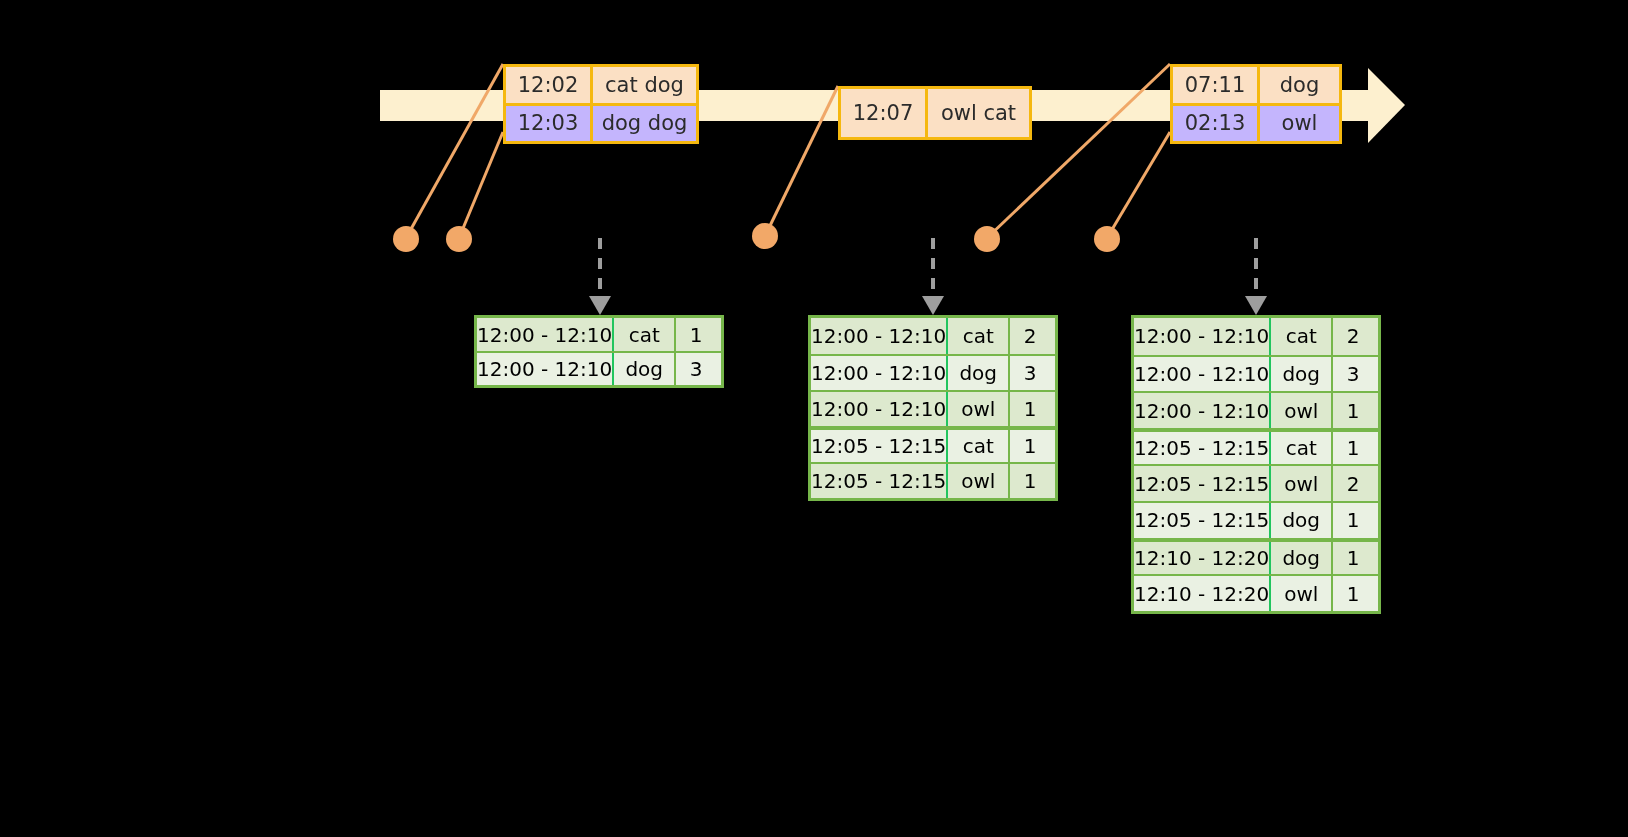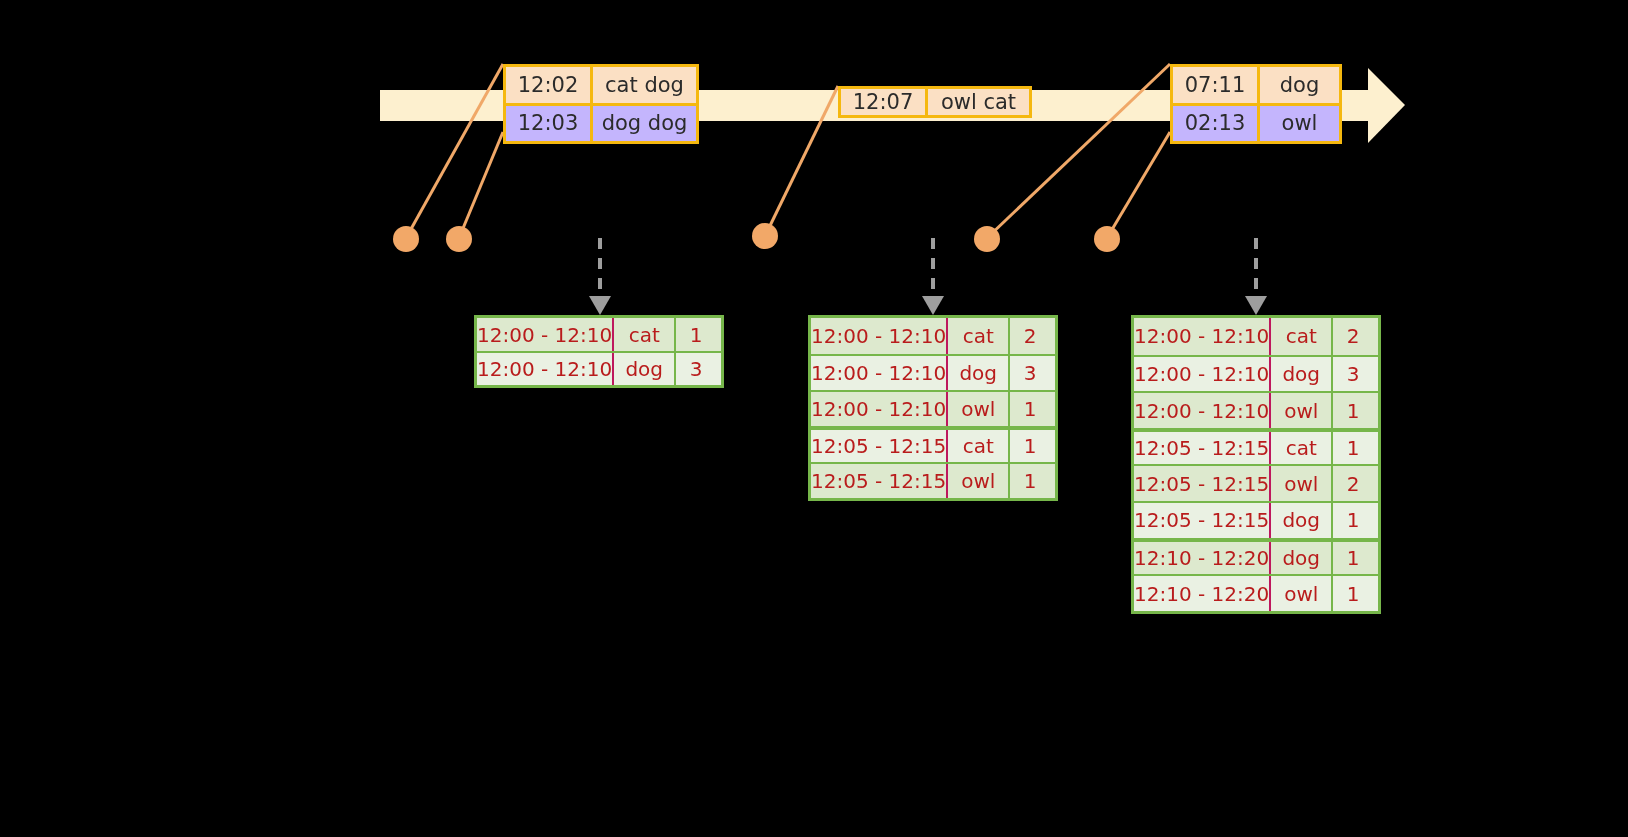--- a/index.html
+++ b/index.html
@@ -86,28 +86,28 @@
   .rt-row.shade-a { background: #DDE9CE; }
   .rt-row.shade-b { background: #EAF1E3; }
   .rt-row + .rt-row { border-top: 2px solid #76B64A; }
   .rt-row.thick-top { border-top: 4px solid #76B64A; }
 
   .rt-cell {
     display: flex;
     align-items: center;
     justify-content: center;
     box-sizing: border-box;
-    color: #b91c1c;
+    color: #000000;
     font-size: 20px;
     white-space: nowrap;
   }
   .rt-cell.window { flex: 0 0 auto; }
   .rt-cell.key {
     flex: 0 0 62px;
-    border-left: 2px solid #be185d;
+    border-left: 2px solid #22c55e;
   }
   .rt-cell.count {
     flex: 0 0 42px;
     border-left: 2px solid #76B64A;
   }
 </style>
 </head>
 <body>
 
 <div id="stage">
@@ -149,21 +149,21 @@
     <div class="event-row shade-a">
       <div class="event-cell time">12:02</div>
       <div class="event-cell payload">cat dog</div>
     </div>
     <div class="event-row shade-b">
       <div class="event-cell time">12:03</div>
       <div class="event-cell payload">dog dog</div>
     </div>
   </div>
 
-  <div class="event-box" style="left:838px; top:82px; width:194px; height:32px;">
+  <div class="event-box" style="left:838px; top:82px; width:194px; height:54px;">
     <div class="event-row shade-a">
       <div class="event-cell time">12:07</div>
       <div class="event-cell payload">owl cat</div>
     </div>
   </div>
 
   <div class="event-box" style="left:1170px; top:60px; width:172px; height:80px;">
     <div class="event-row shade-a">
       <div class="event-cell time">07:11</div>
       <div class="event-cell payload">dog</div>

